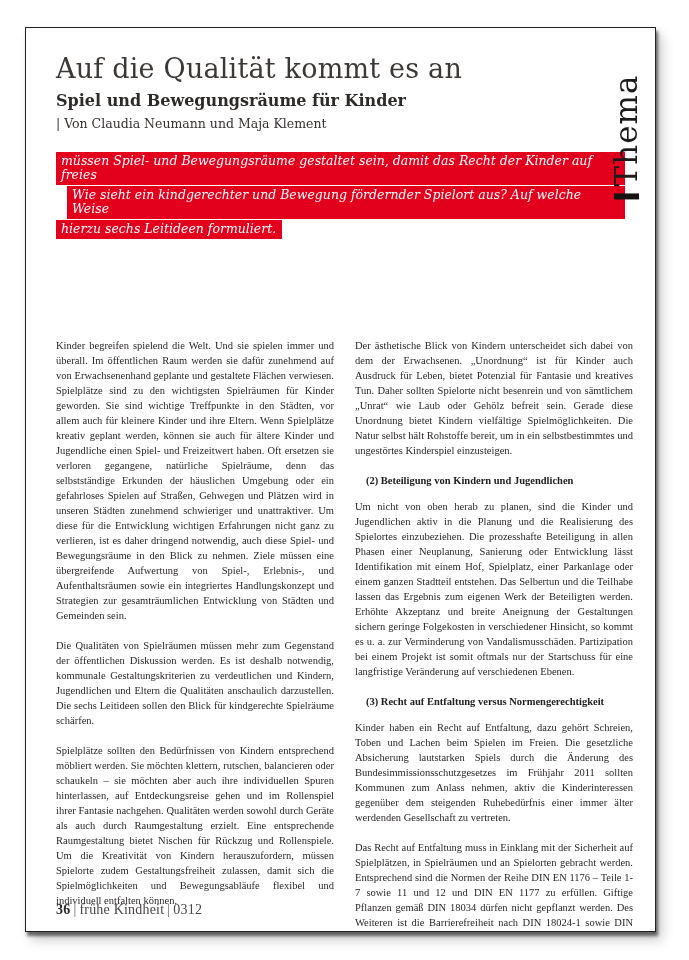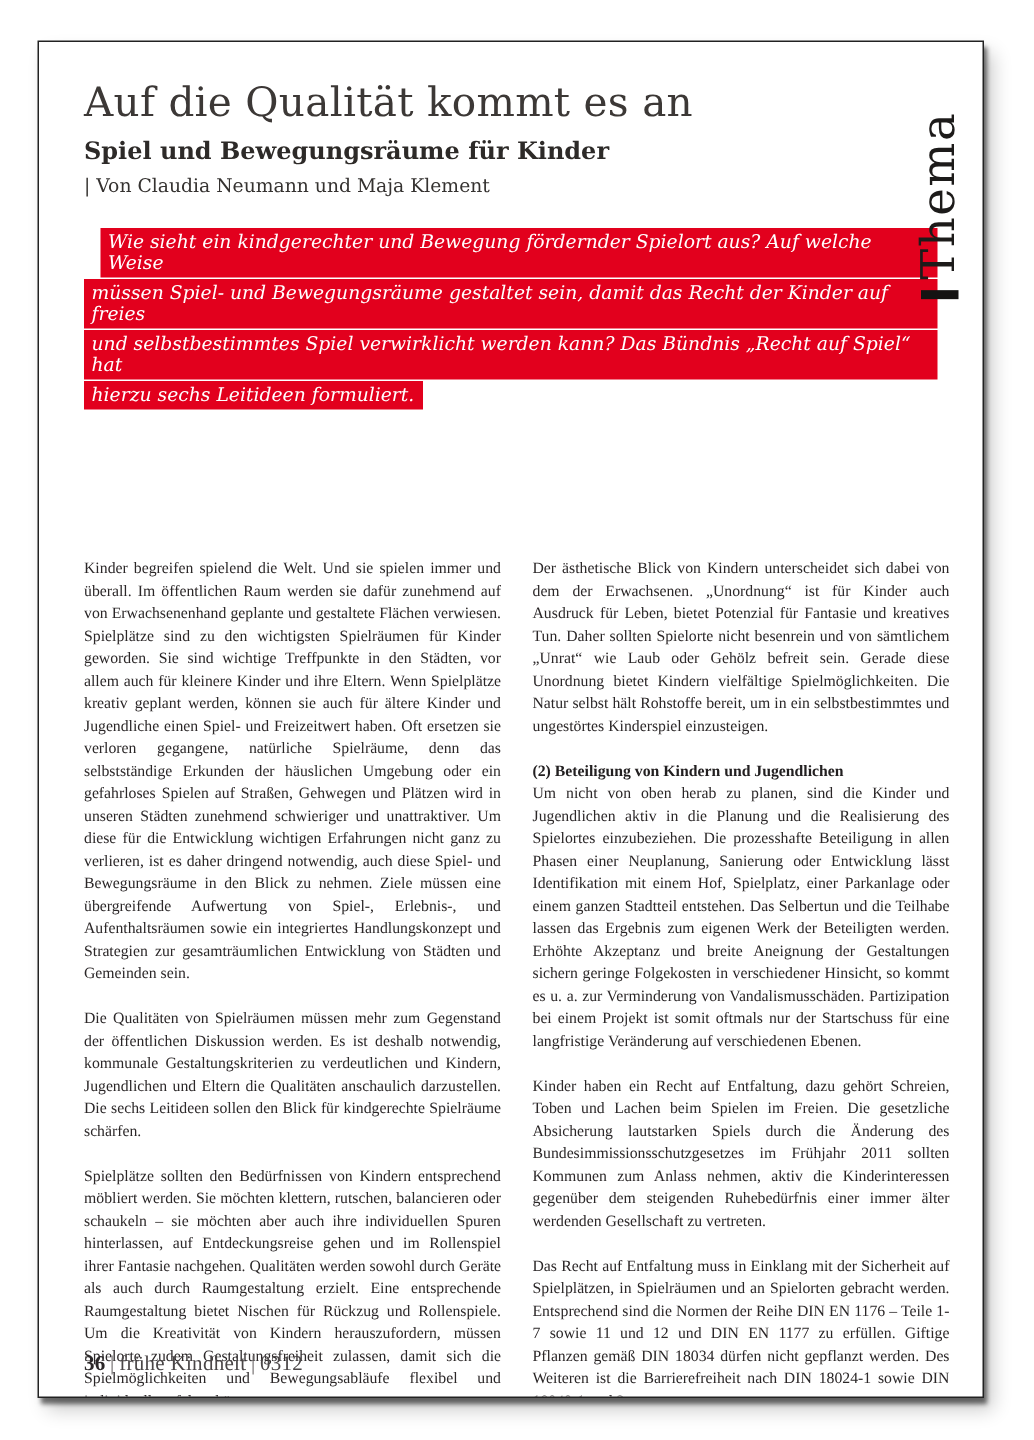--- a/index.html
+++ b/index.html
@@ -44,21 +44,21 @@
   .intro-line.first { margin-left:11px; }
   
   .cols { display:flex; margin:99px 26px 0 30px; gap:21px; }
   .col { flex:0 0 278px; width:278px; }
   .col p {
     font-size:10.5px; line-height:15px; color:#2b2728;
     text-align:justify; margin:0 0 15px 0;
   }
   .col h3 {
     font-size:10.5px; line-height:15px; color:#232021;
-    font-weight:700; margin:0;
+    font-weight:700; margin:11px;
   }
   
   .footer {
     position:absolute; left:30px; bottom:13px;
     font-size:14px; color:#4a4647; letter-spacing:.2px;
   }
   .footer b { font-weight:700; color:#2b2728; }
   .footer .sep { margin:0 3px; color:#6a6667; }
 </style>
 </head>
@@ -73,36 +73,36 @@
   </div>
 
   <div class="thema-tab">
     <span class="txt">
         <span class="thema-bar"></span>
         <span>Thema</span>
       </span>
   </div>
 
   <div class="intro">
+    <span class="intro-line" style="--hl: #e2001d;">müssen Spiel- und Bewegungsräume gestaltet sein, damit das Recht der Kinder auf freies</span>
     <span class="intro-line first" style="--hl: #e2001d;">Wie sieht ein kindgerechter und Bewegung fördernder Spielort aus? Auf welche Weise</span>
-    <span class="intro-line" style="--hl: #e2001d;">müssen Spiel- und Bewegungsräume gestaltet sein, damit das Recht der Kinder auf freies</span>
-    <span class="intro-line" style="--hl: #e2001d;">und selbstbestimmtes Spiel verwirklicht werden kann? Das Bündnis „Recht auf Spiel“ hat</span>
     <span class="intro-line" style="--hl: #e2001d;">hierzu sechs Leitideen formuliert.</span>
   </div>
 
   <div class="cols">
     <div class="col">
       <p>Kinder begreifen spielend die Welt. Und sie spielen immer und überall. Im öffentlichen Raum werden sie dafür zunehmend auf von Erwachsenenhand geplante und gestaltete Flächen verwiesen. Spielplätze sind zu den wichtigsten Spielräumen für Kinder geworden. Sie sind wichtige Treffpunkte in den Städten, vor allem auch für kleinere Kinder und ihre Eltern. Wenn Spielplätze kreativ geplant werden, können sie auch für ältere Kinder und Jugendliche einen Spiel- und Freizeitwert haben. Oft ersetzen sie verloren gegangene, natürliche Spielräume, denn das selbstständige Erkunden der häuslichen Umgebung oder ein gefahrloses Spielen auf Straßen, Gehwegen und Plätzen wird in unseren Städten zunehmend schwieriger und unattraktiver. Um diese für die Entwicklung wichtigen Erfahrungen nicht ganz zu verlieren, ist es daher dringend notwendig, auch diese Spiel- und Bewegungsräume in den Blick zu nehmen. Ziele müssen eine übergreifende Aufwertung von Spiel-, Erlebnis-, und Aufenthaltsräumen sowie ein integriertes Handlungskonzept und Strategien zur gesamträumlichen Entwicklung von Städten und Gemeinden sein.</p>
       <p>Die Qualitäten von Spielräumen müssen mehr zum Gegenstand der öffentlichen Diskussion werden. Es ist deshalb notwendig, kommunale Gestaltungskriterien zu verdeutlichen und Kindern, Jugendlichen und Eltern die Qualitäten anschaulich darzustellen. Die sechs Leitideen sollen den Blick für kindgerechte Spielräume schärfen.</p>
       <p>Spielplätze sollten den Bedürfnissen von Kindern entsprechend möbliert werden. Sie möchten klettern, rutschen, balancieren oder schaukeln – sie möchten aber auch ihre individuellen Spuren hinterlassen, auf Entdeckungsreise gehen und im Rollenspiel ihrer Fantasie nachgehen. Qualitäten werden sowohl durch Geräte als auch durch Raumgestaltung erzielt. Eine entsprechende Raumgestaltung bietet Nischen für Rückzug und Rollenspiele. Um die Kreativität von Kindern herauszufordern, müssen Spielorte zudem Gestaltungsfreiheit zulassen, damit sich die Spielmöglichkeiten und Bewegungsabläufe flexibel und individuell entfalten können.</p>
     </div>
     <div class="col">
       <p>Der ästhetische Blick von Kindern unterscheidet sich dabei von dem der Erwachsenen. „Unordnung“ ist für Kinder auch Ausdruck für Leben, bietet Potenzial für Fantasie und kreatives Tun. Daher sollten Spielorte nicht besenrein und von sämtlichem „Unrat“ wie Laub oder Gehölz befreit sein. Gerade diese Unordnung bietet Kindern vielfältige Spielmöglichkeiten. Die Natur selbst hält Rohstoffe bereit, um in ein selbstbestimmtes und ungestörtes Kinderspiel einzusteigen.</p>
       <h3>(2) Beteiligung von Kindern und Jugendlichen</h3>
       <p>Um nicht von oben herab zu planen, sind die Kinder und Jugendlichen aktiv in die Planung und die Realisierung des Spielortes einzubeziehen. Die prozesshafte Beteiligung in allen Phasen einer Neuplanung, Sanierung oder Entwicklung lässt Identifikation mit einem Hof, Spielplatz, einer Parkanlage oder einem ganzen Stadtteil entstehen. Das Selbertun und die Teilhabe lassen das Ergebnis zum eigenen Werk der Beteiligten werden. Erhöhte Akzeptanz und breite Aneignung der Gestaltungen sichern geringe Folgekosten in verschiedener Hinsicht, so kommt es u. a. zur Verminderung von Vandalismusschäden. Partizipation bei einem Projekt ist somit oftmals nur der Startschuss für eine langfristige Veränderung auf verschiedenen Ebenen.</p>
+      <h3>(3) Recht auf Entfaltung versus Normengerechtigkeit</h3>
       <p>Kinder haben ein Recht auf Entfaltung, dazu gehört Schreien, Toben und Lachen beim Spielen im Freien. Die gesetzliche Absicherung lautstarken Spiels durch die Änderung des Bundesimmissionsschutzgesetzes im Frühjahr 2011 sollten Kommunen zum Anlass nehmen, aktiv die Kinderinteressen gegenüber dem steigenden Ruhebedürfnis einer immer älter werdenden Gesellschaft zu vertreten.</p>
       <p>Das Recht auf Entfaltung muss in Einklang mit der Sicherheit auf Spielplätzen, in Spielräumen und an Spielorten gebracht werden. Entsprechend sind die Normen der Reihe DIN EN 1176 – Teile 1-7 sowie 11 und 12 und DIN EN 1177 zu erfüllen. Giftige Pflanzen gemäß DIN 18034 dürfen nicht gepflanzt werden. Des Weiteren ist die Barrierefreiheit nach DIN 18024-1 sowie DIN 18040-1 und 2</p>
     </div>
   </div>
 
   <div class="footer">
     <b>36</b><span class="sep">|</span><span>frühe Kindheit</span><span class="sep">|</span><span>0312</span>
   </div>
 
 </div>

